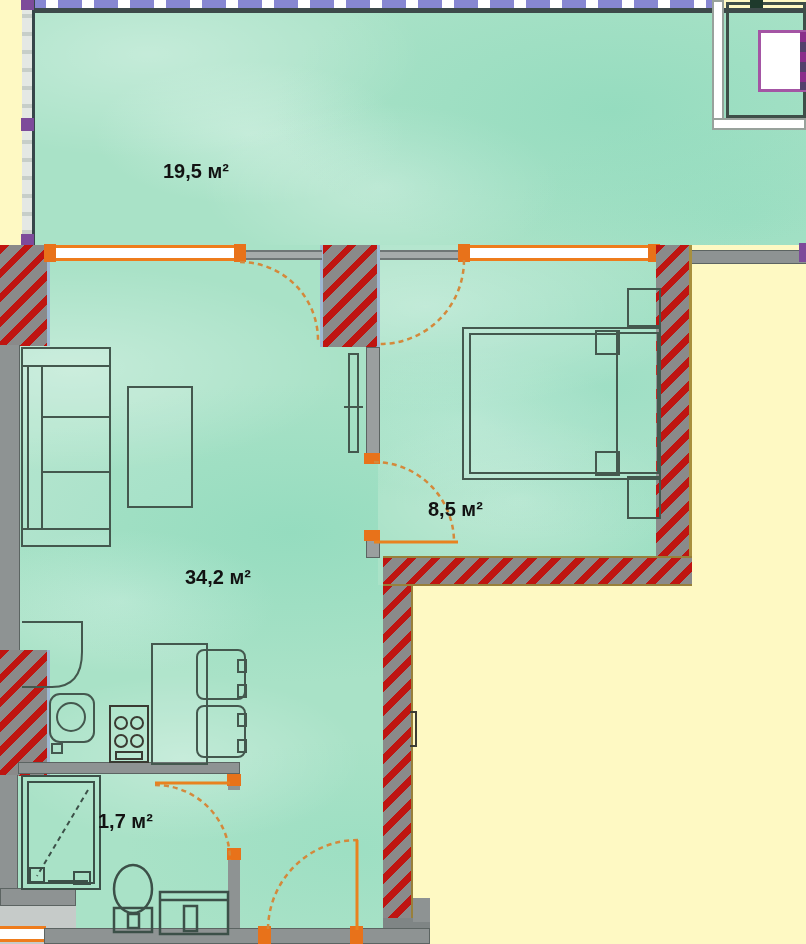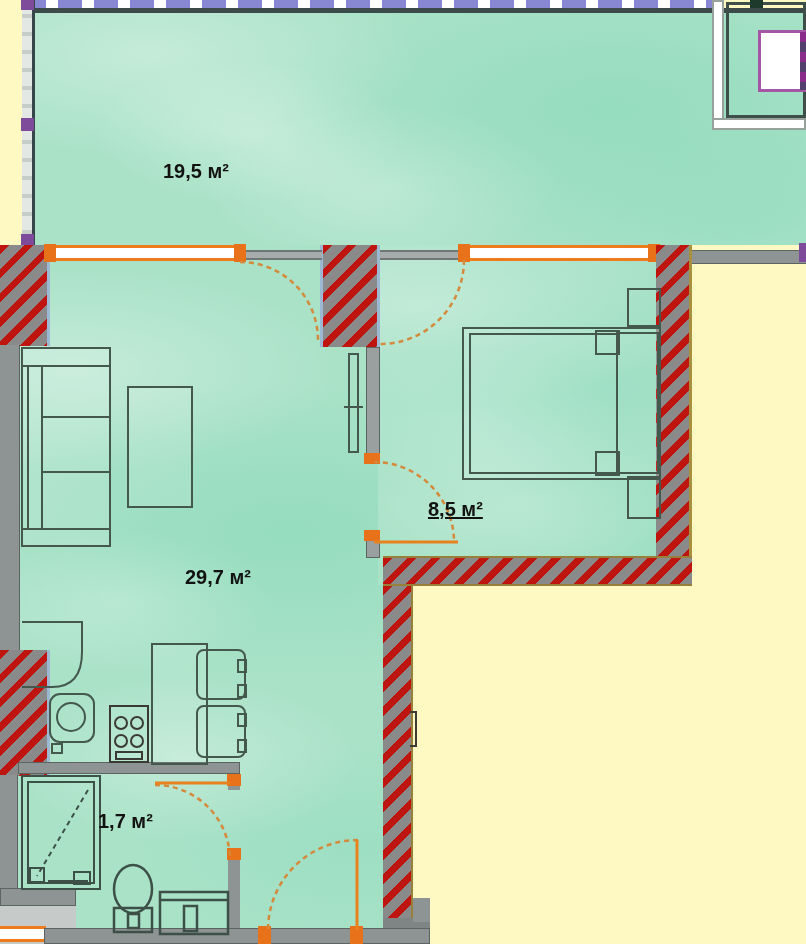--- a/index.html
+++ b/index.html
@@ -177,17 +177,17 @@
     <g fill="none" stroke="#3c5048" stroke-width="2.5">
       <rect x="160" y="892" width="68" height="42"></rect>
       <line x1="160" y1="900" x2="228" y2="900"></line>
       <rect x="184" y="906" width="13" height="25"></rect>
     </g>
 
     <path d="M410,712 h6 v34 h-6" fill="none" stroke="#3c3c34" stroke-width="2"></path>
   </svg>
 
   <div class="abs lbl" style="left:163px;top:160px;">19,5 м²</div>
-  <div class="abs lbl" style="left:185px;top:566px;">29,7 м²</div>
-  <div class="abs lbl" style="left:428px;top:498px;text-decoration:underline;">8,5 м²</div>
+  <div class="abs lbl" style="left:185px;top:566px;">34,2 м²</div>
+  <div class="abs lbl" style="left:428px;top:498px;">8,5 м²</div>
   <div class="abs lbl" style="left:98px;top:810px;">1,7 м²</div>
 
 </div>
 
 </body></html>

